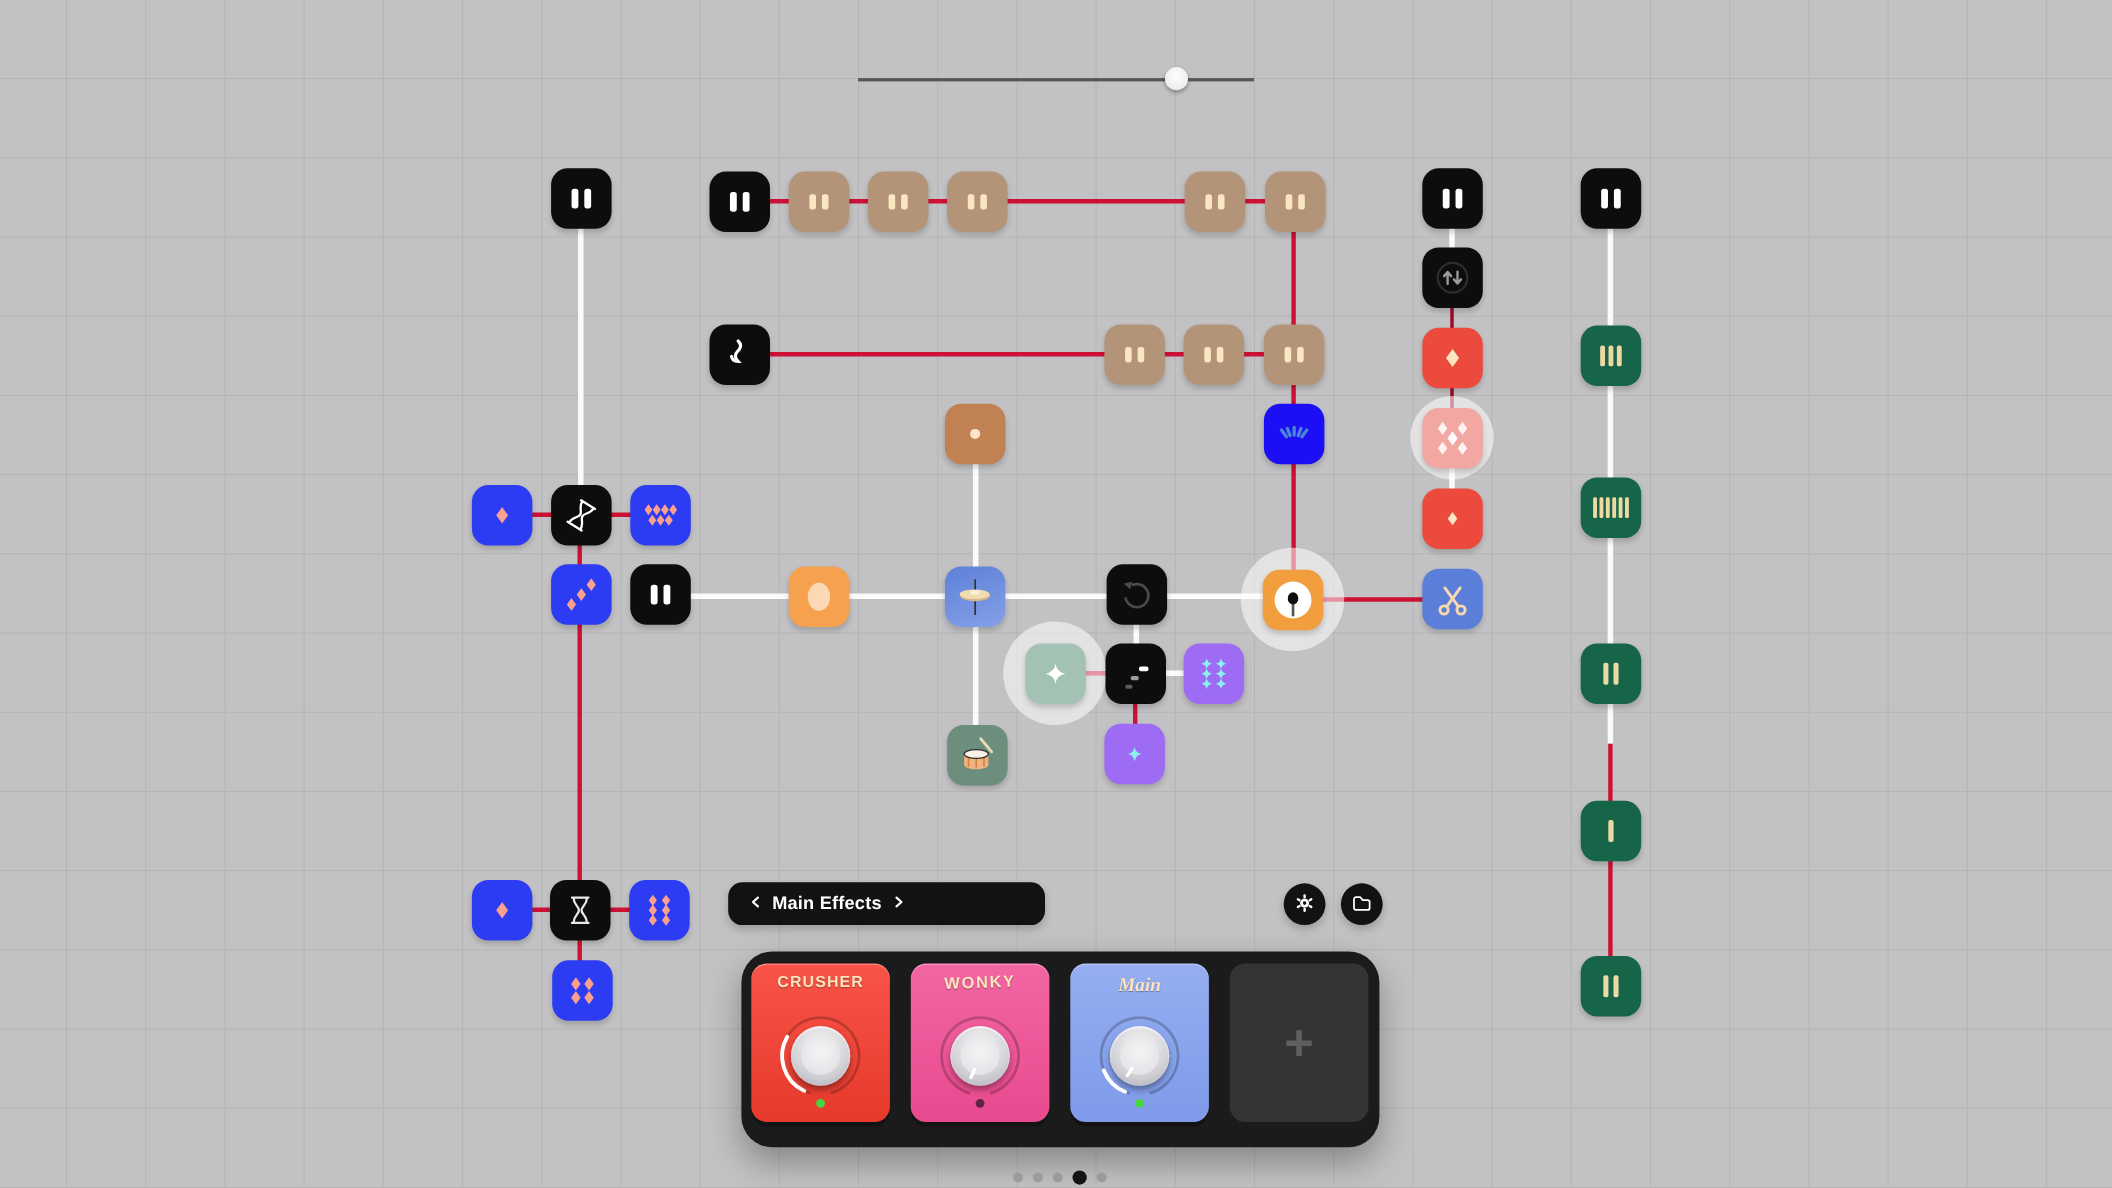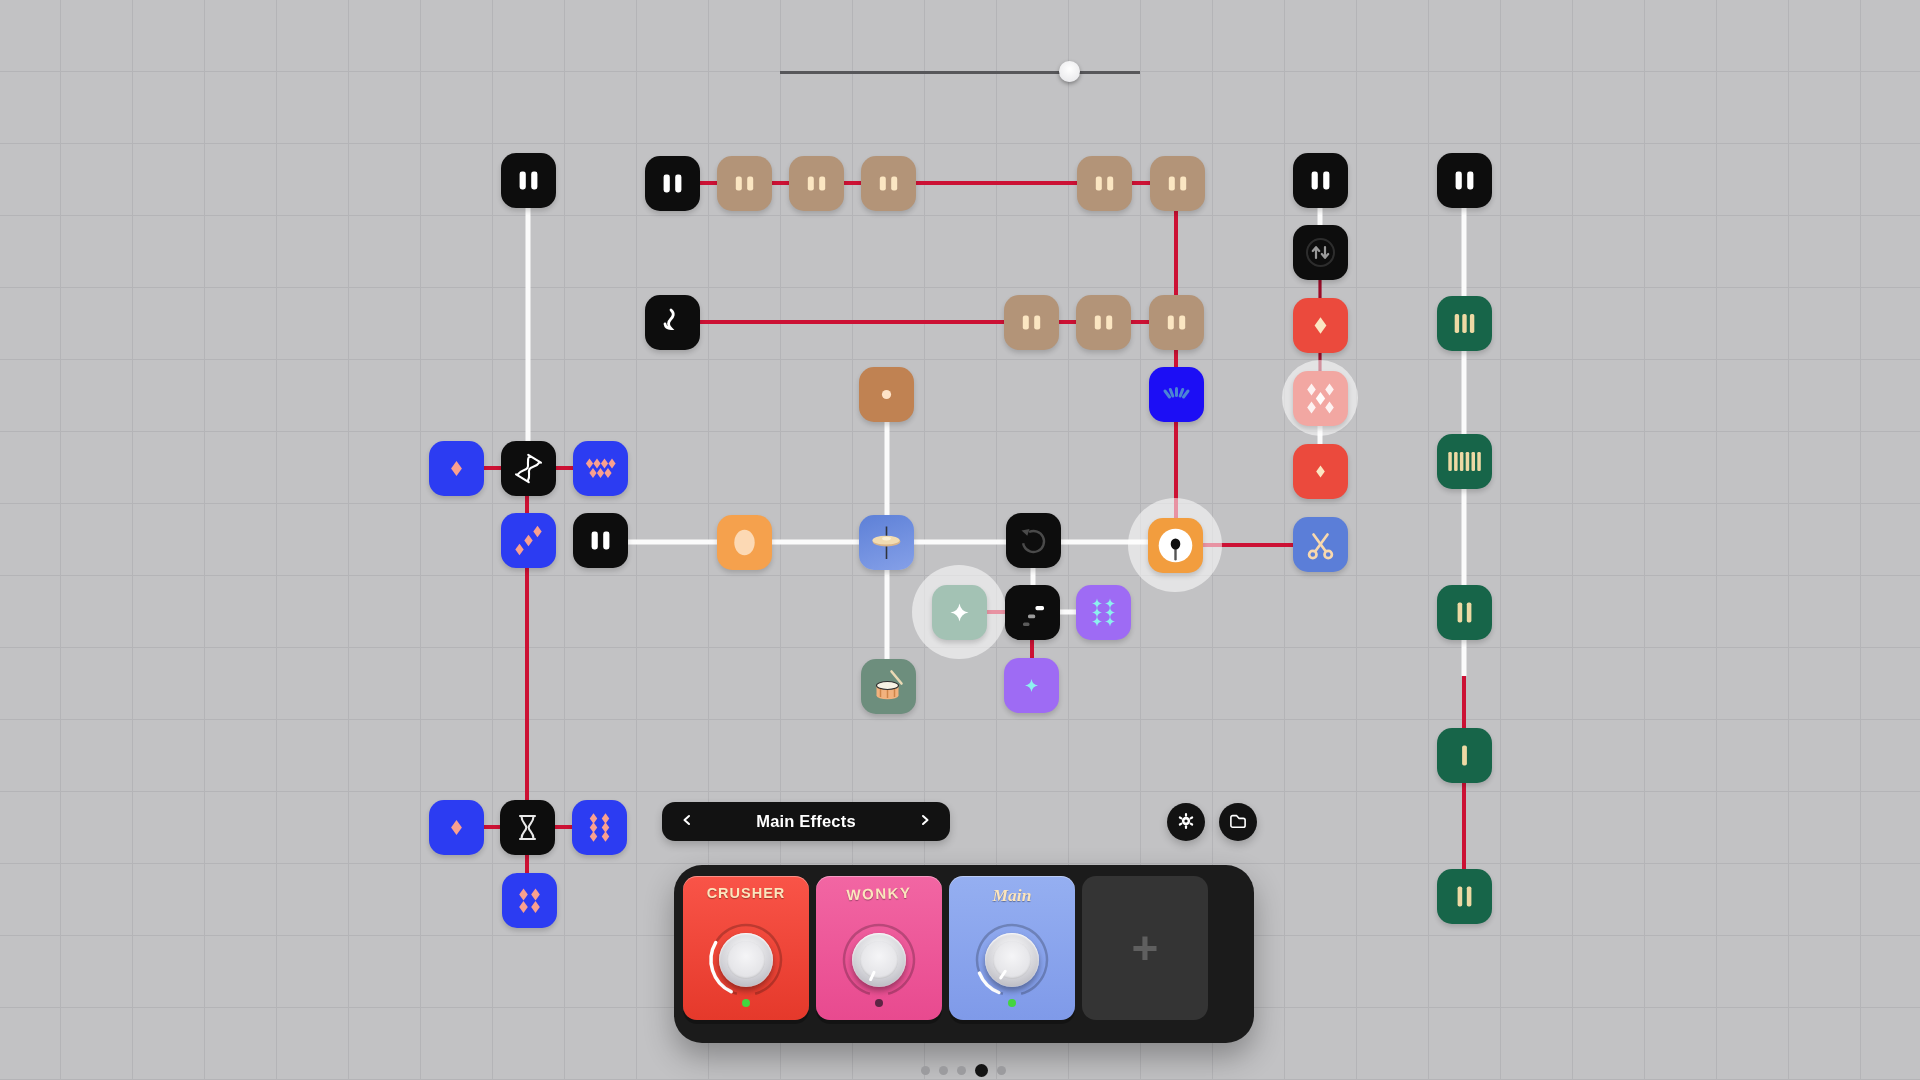--- a/index.html
+++ b/index.html
@@ -19,33 +19,33 @@
   .node{position:absolute;width:55px;height:55px;border-radius:15px;
         box-shadow:0 3px 5px rgba(0,0,0,.16);cursor:pointer}
   .node svg{display:block;width:55px;height:55px}
   
   .slider-track{position:absolute;left:780px;top:71px;width:360px;height:2.5px;background:#57575a}
   .slider-knob{position:absolute;left:1059px;top:61px;width:21px;height:21px;border-radius:50%;
         background:radial-gradient(circle at 50% 38%,#ffffff,#ececee 70%,#d9d9dc);
         box-shadow:0 2px 4px rgba(0,0,0,.35);cursor:pointer}
   
   .pill{position:absolute;left:662px;top:802px;width:288px;height:39px;border-radius:13px;
-        background:#121212;display:flex;align-items:center;justify-content:space-between;
+        background:#121212;display:flex;align-items:center;
         padding:0 10px;box-sizing:border-box;box-shadow:0 4px 8px rgba(0,0,0,.2)}
   .pill-title{color:#fff;font-size:16.5px;font-weight:600;letter-spacing:.2px}
   .pill-btn{width:30px;height:30px;border:none;background:transparent;display:flex;
         align-items:center;justify-content:center;cursor:pointer;padding:0}
   .round-btn{position:absolute;width:38px;height:38px;border-radius:50%;background:#121212;border:none;
         display:flex;align-items:center;justify-content:center;cursor:pointer;
         box-shadow:0 4px 8px rgba(0,0,0,.2);padding:0}
   #gear-btn{left:1167px;top:803px}
   #folder-btn{left:1219px;top:803px}
   .dock{position:absolute;left:674px;top:865px;width:580px;height:178px;border-radius:28px;
         background:#1b1b1b;box-shadow:0 14px 30px rgba(0,0,0,.30)}
-  .cards{position:absolute;left:9px;top:11px;display:flex;gap:7px}
+  .cards{position:absolute;left:9px;top:11px;display:flex;gap:19px}
   .card{position:relative;width:126px;height:144px;border-radius:14px;cursor:pointer;
         box-shadow:0 4px 0 rgba(0,0,0,.28), inset 0 1px 0 rgba(255,255,255,.35)}
   .card-label{position:absolute;top:9px;width:100%;text-align:center;pointer-events:none}
   .label-caps{font-size:14.5px;font-weight:800;letter-spacing:1px;
         text-shadow:0 1px 1px rgba(0,0,0,.35)}
   .label-funky{font-size:15px;font-weight:800;letter-spacing:1.5px;transform:rotate(-2deg);
         text-shadow:0 1px 1px rgba(0,0,0,.35)}
   .label-script{font-family:"Liberation Serif",serif;font-style:italic;font-weight:700;
         font-size:17.5px;text-shadow:0 1px 1px rgba(0,0,0,.35)}
   .card-arcs{position:absolute;left:0;top:0;pointer-events:none}

